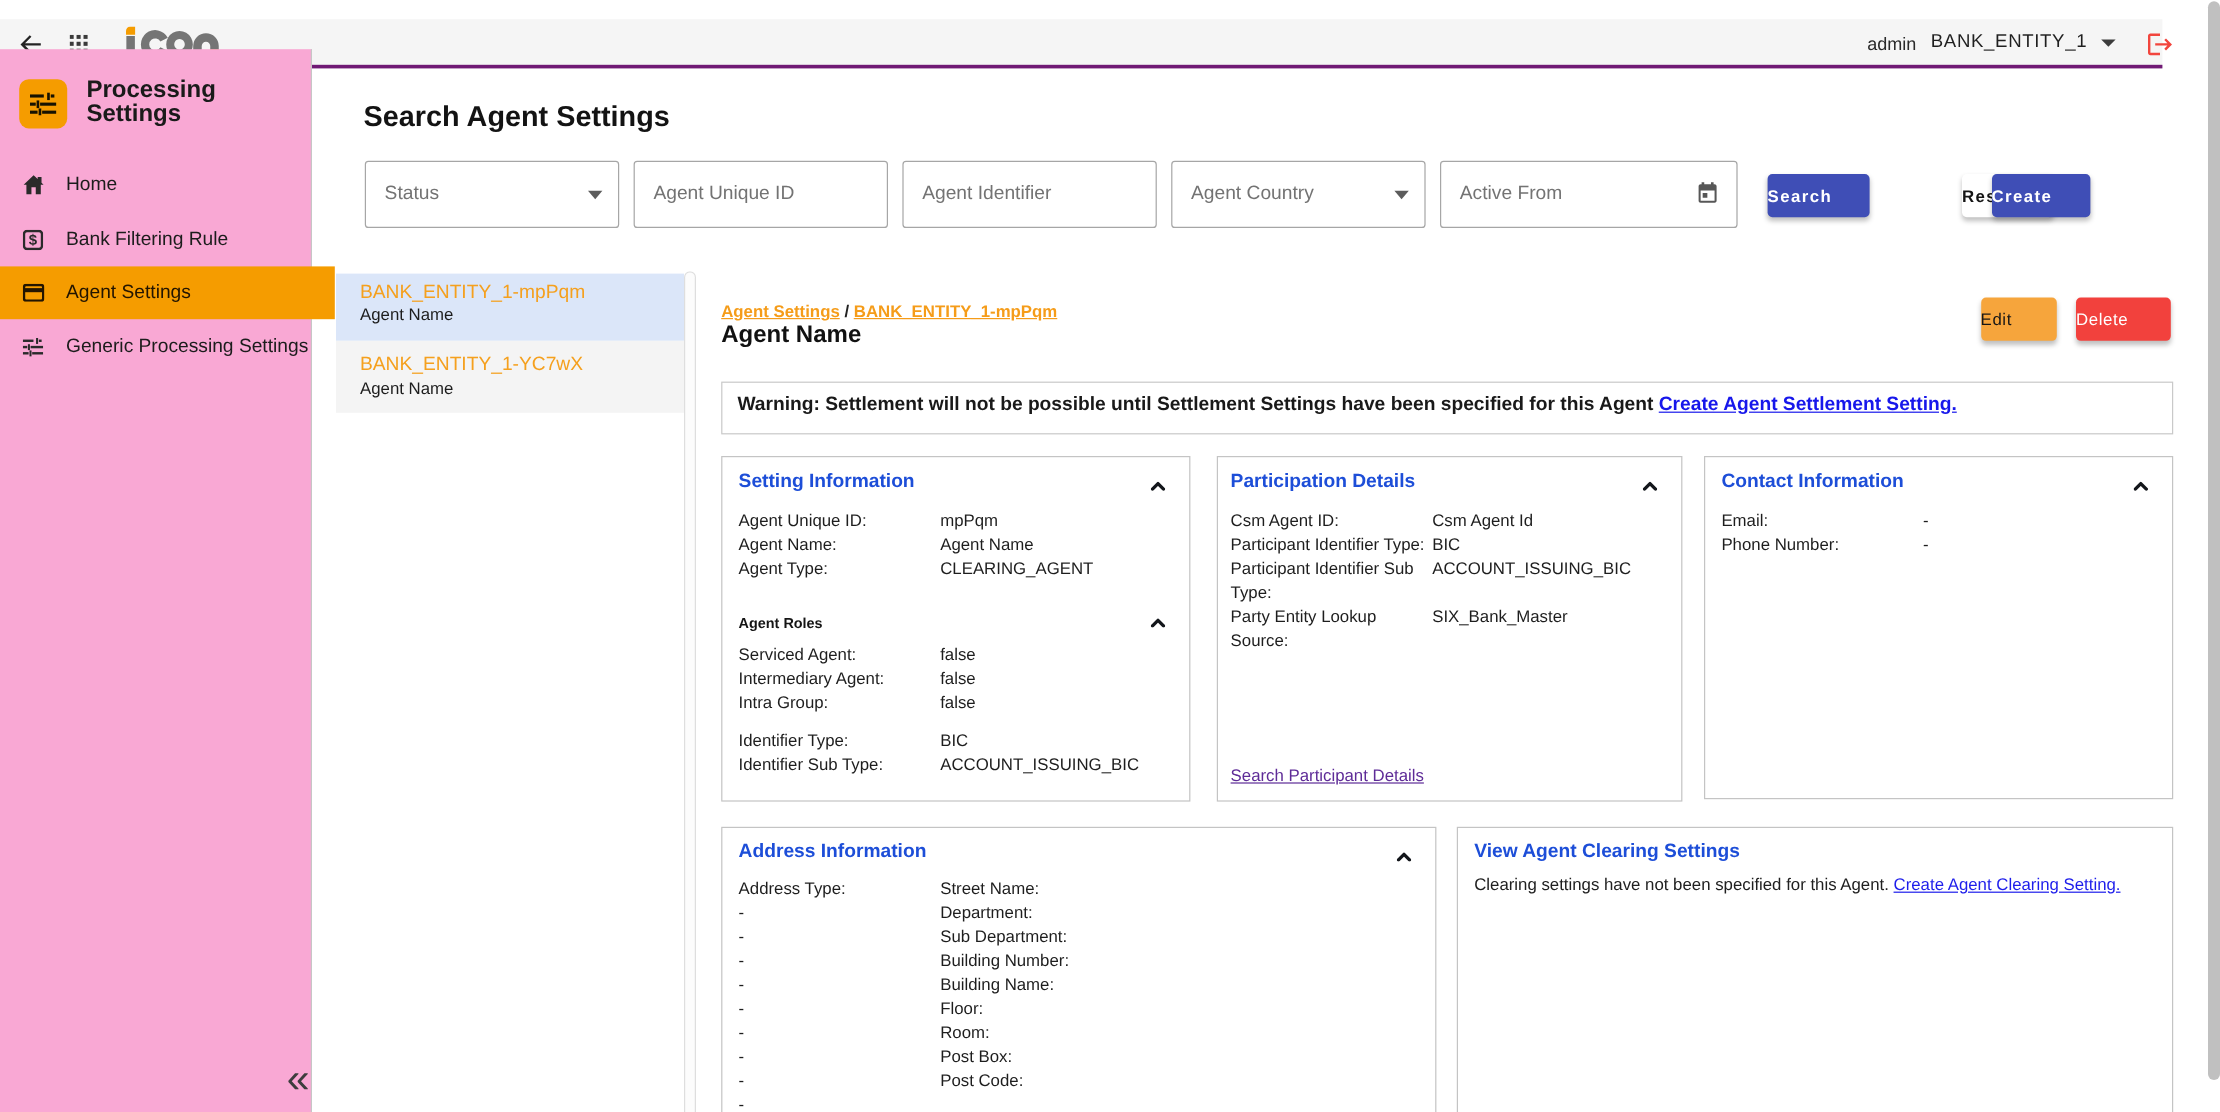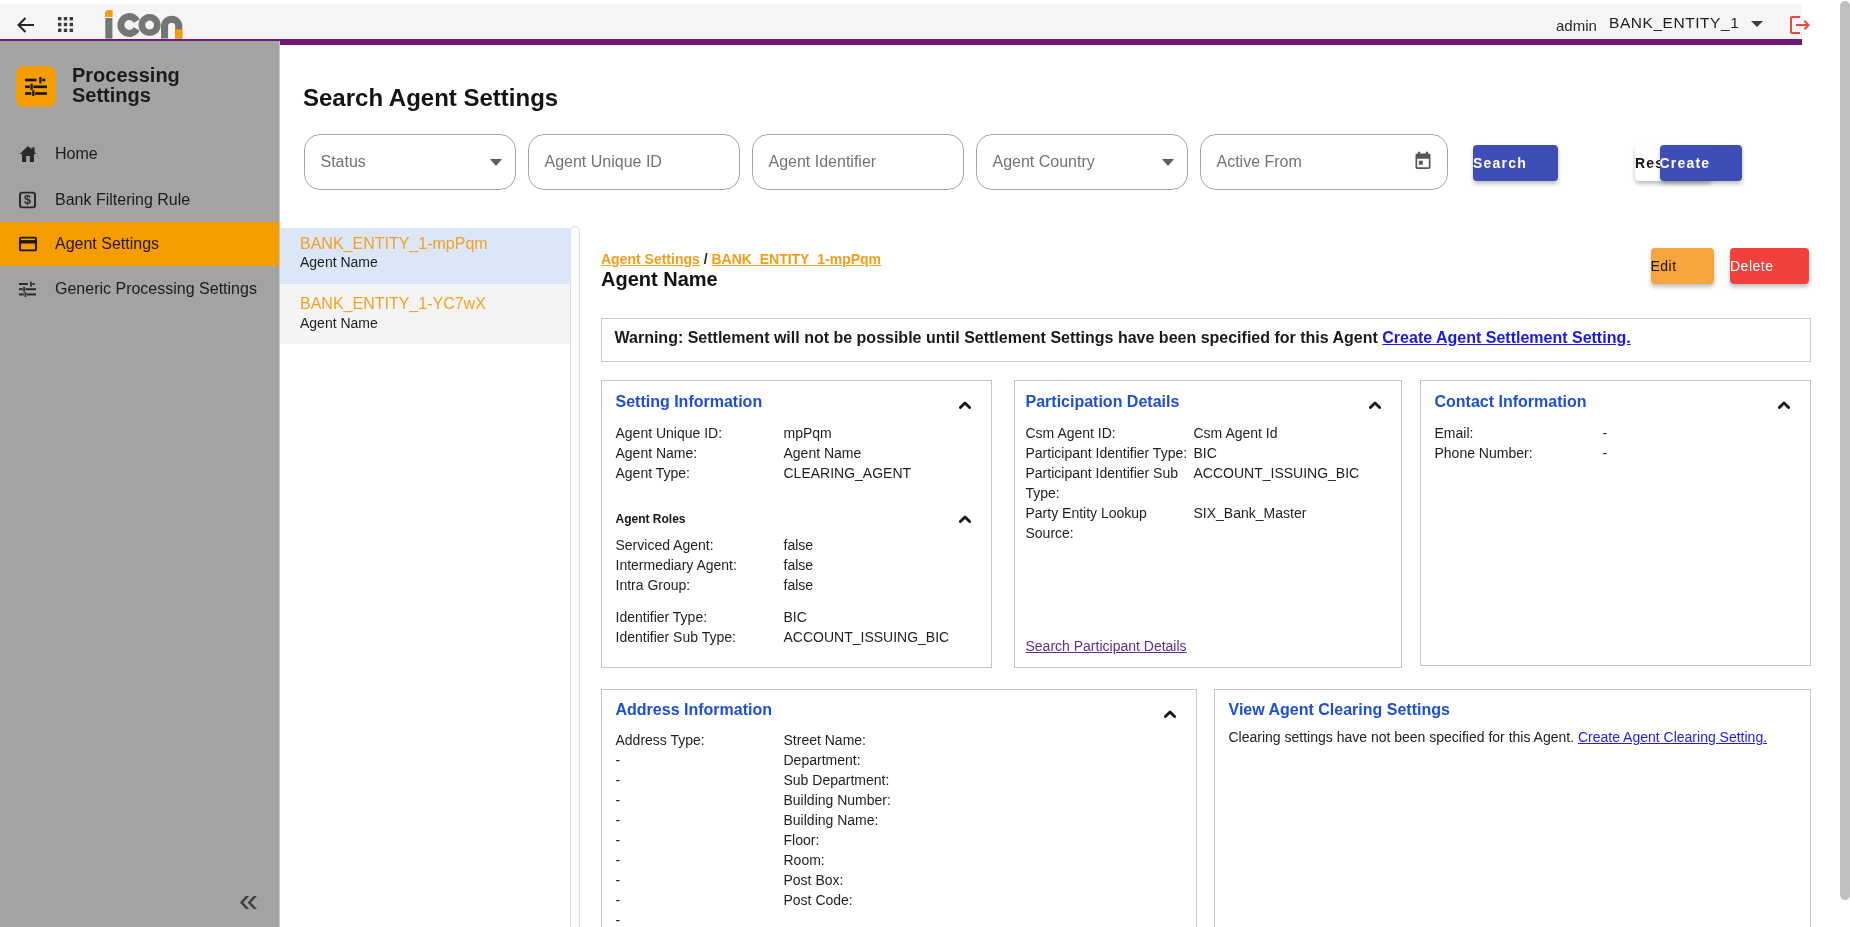--- a/index.html
+++ b/index.html
@@ -1,38 +1,38 @@
 <!DOCTYPE html>
 <html><head>
 <meta charset="utf-8">
 <style>
 * { margin:0; padding:0; box-sizing:border-box; }
 html,body { width:1850px; height:927px; overflow:hidden; background:#fff;
   font-family:"Liberation Sans", sans-serif; }
 .abs { position:absolute; }
 
-#topbar { position:absolute; left:0; top:4px; width:1802px; height:41px;
-  background:#f5f5f5; border-bottom:6px solid #701a75; }
-
-#sidebar { position:absolute; left:0; top:41px; width:280px; height:886px;
-  background:#a3a3a3; border-right:1px solid #c6c6c6; }
+#topbar { position:absolute; left:0; top:16px; width:1802px; height:41px;
+  background:#f5f5f5; border-bottom:3px solid #701a75; }
+
+#sidebar { position:absolute; left:0; top:41px; width:260px; height:886px;
+  background:#f9a8d4; border-right:1px solid #c6c6c6; }
 #tile { position:absolute; left:16px; top:25px; width:40px; height:41px;
   background:#f59c00; border-radius:8px; }
 #sbtitle { position:absolute; left:72px; top:23.8px; font-size:20px; font-weight:bold;
   color:#1a1a1a; line-height:20.5px; }
 .mitem { position:absolute; left:0; width:280px; height:45px; }
 .mitem .txt { position:absolute; left:55px; top:50%; transform:translateY(-50%);
   font-size:16px; color:#1c1c1c;text-align:right; }
 .mitem svg { position:absolute; left:19px; top:50%; transform:translateY(-50%); }
 #mi-active { background:#f59c00; width:279px; }
 #collapse { position:absolute; left:239px; top:839px; font-size:34px; color:#3d3d3d; }
 
 #h1 { position:absolute; left:303px; top:84px; font-size:24px; font-weight:bold; color:#131313; }
 .inp { position:absolute; top:134px; height:56px; background:#fff;
-  border:1px solid #a6a6a6; border-radius:16px; }
+  border:1px solid #a6a6a6; border-radius:3px; }
 .inp .lbl { position:absolute; left:16px; top:50%; transform:translateY(-50%);
   font-size:16px; color:#737373; }
 .caret { position:absolute; right:13px; top:24px; width:0; height:0;
   border-left:6px solid transparent; border-right:6px solid transparent;
   border-top:7px solid #5c5c5c; }
 .btn { position:absolute; top:145px; height:36px; border-radius:4px;
   font-size:14px; font-weight:bold; letter-spacing:1.2px; 
   line-height:36px; box-shadow:0 3px 4px rgba(0,0,0,0.25); }
 .btn.blue { background:#3f4eb6; color:#fff; }
 

